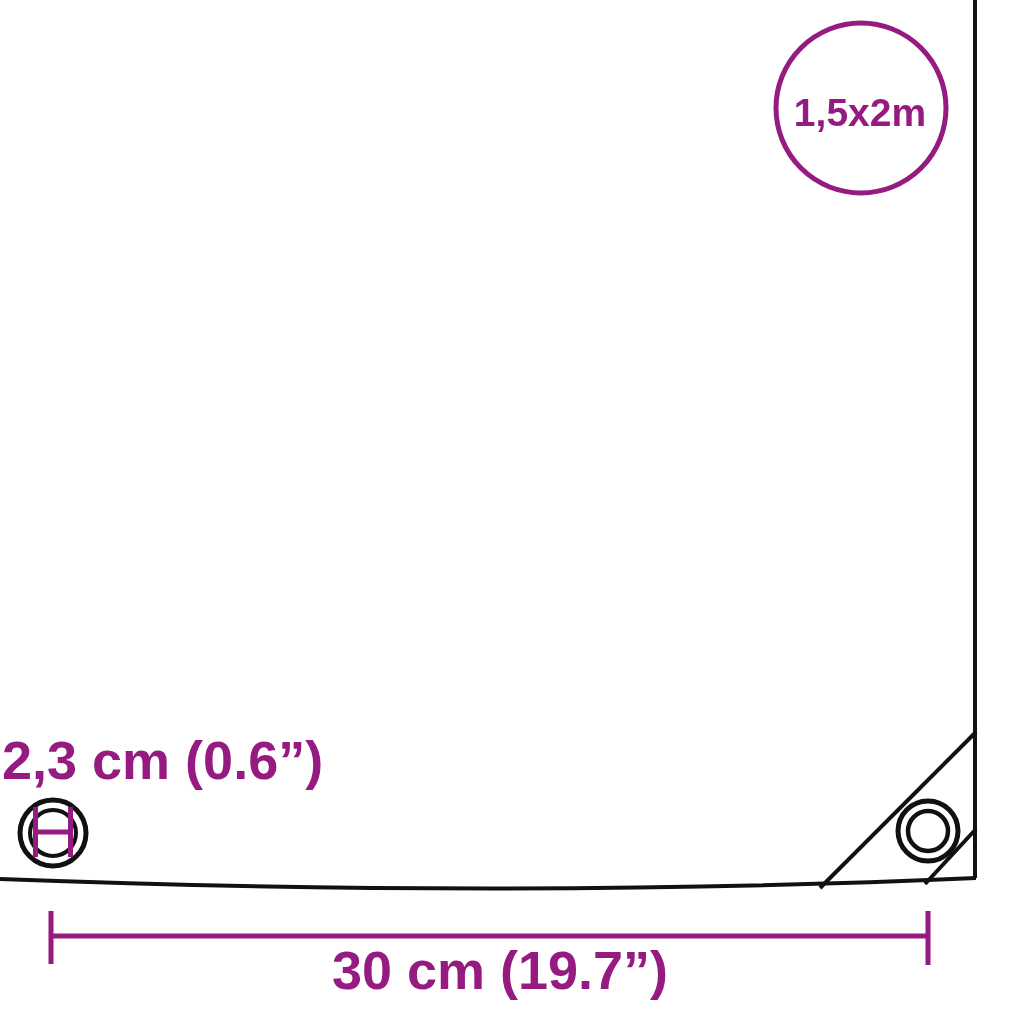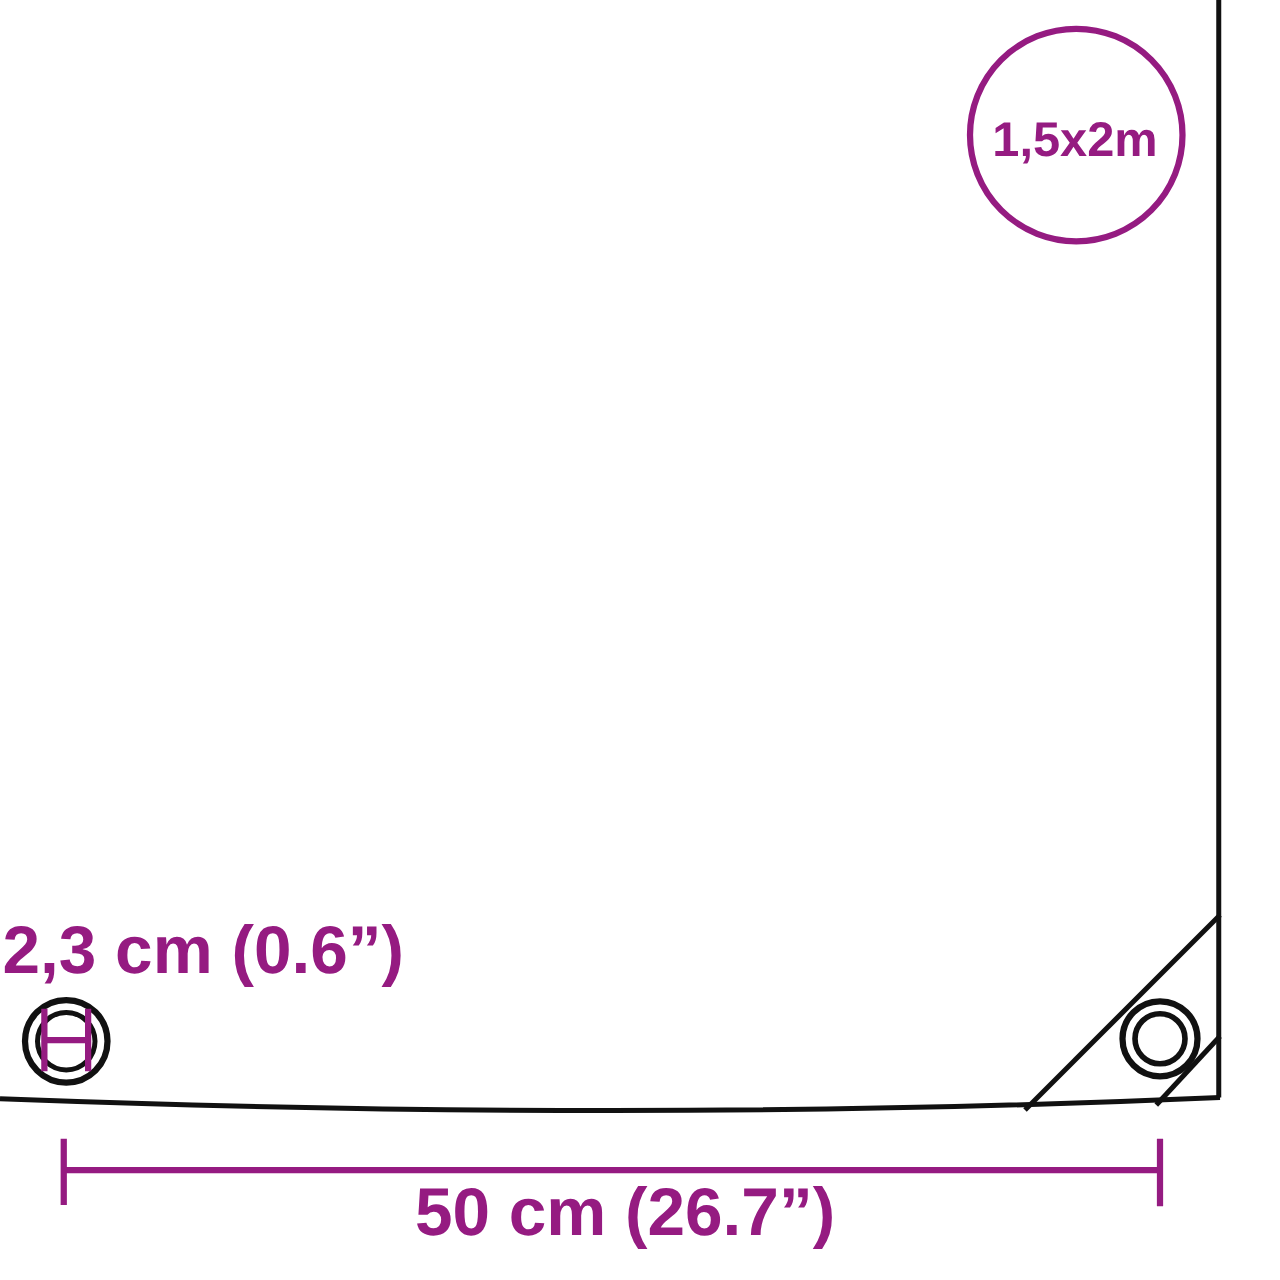--- a/index.html
+++ b/index.html
@@ -86,14 +86,14 @@
       <line class="a" x1="928" y1="911" x2="928" y2="965" stroke-width="5"></line>
     </g>
 
     <circle class="af" cx="861" cy="108" r="85" stroke-width="5"></circle>
   </svg>
 
   <div class="label badge-label">1,5x2m</div>
 
   <div class="label left-label">2,3 cm (0.6”)</div>
 
-  <div class="label bottom-label">50 cm (26.7”)</div>
+  <div class="label bottom-label">30 cm (19.7”)</div>
 </div>
 
 </body></html>

